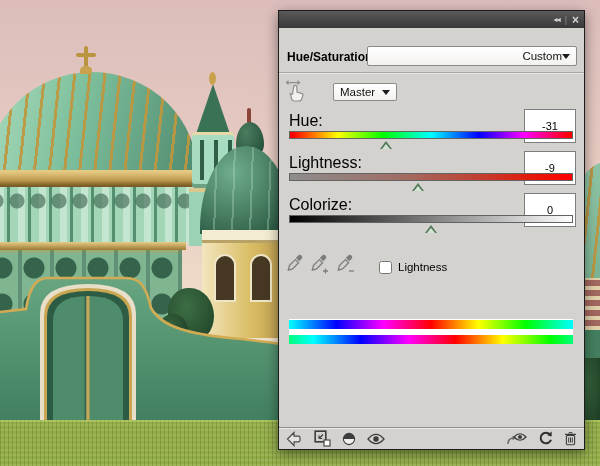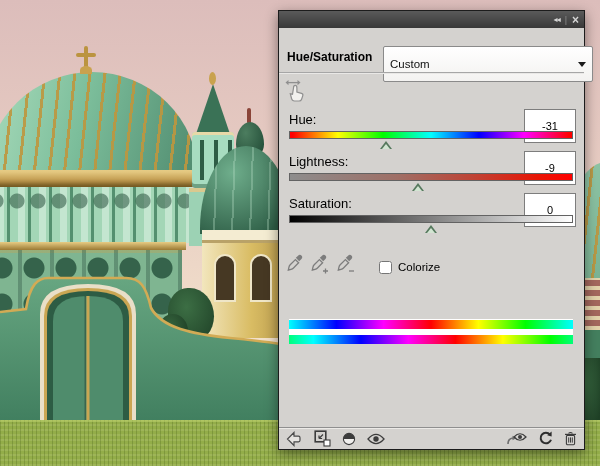--- a/index.html
+++ b/index.html
@@ -80,26 +80,26 @@
     border-right:1px solid #6e6e6e;font-size:10px;font-weight:bold;color:#1f1f1f;letter-spacing:.4px;
     line-height:18px;padding-left:8px;}
   .panel-menu{position:absolute;right:5px;top:4px;}
   .content{left:0;top:35px;right:0;bottom:0;}
 
   .adj-title{left:8px;top:4px;font-size:12px;font-weight:bold;color:#000;}
   .dd{position:absolute;background:linear-gradient(#ffffff,#f3f2f0);border:1px solid #8a8a8a;border-radius:2px;
     display:flex;align-items:center;padding:0 6px;font-size:11.5px;color:#111;}
   .dd-label{flex:1;overflow:hidden;white-space:nowrap;}
   .dd-arrow{width:0;height:0;border-left:4px solid transparent;border-right:4px solid transparent;border-top:5px solid #1a1a1a;}
-  .dd-preset{left:104px;top:0;width:210px;height:36px;}
+  .dd-preset{left:88px;top:0;width:210px;height:20px;text-align:right;}
   .dd-channel{left:54px;top:37px;width:64px;height:18px;}
   .sep{left:0;top:26px;right:0;height:2px;border-top:1px solid #a6a6a6;border-bottom:1px solid #e9e8e6;}
   .hand-icon{left:6px;top:32px;}
 
-  .sl-label{font-size:13px;color:#000;}
+  .sl-label{font-size:16px;color:#000;}
   .val{position:absolute;right:8px;width:52px;height:16px;border:1px solid #7d7d7d;background:#fff;
     font-family:"Liberation Sans",sans-serif;font-size:11px;color:#000;text-align:center;padding:16px;}
   .bar{position:absolute;left:10px;right:11px;height:8px;border:1px solid #636363;}
   .marker{position:absolute;width:0;height:0;border-left:6px solid transparent;border-right:6px solid transparent;
     border-bottom:8px solid #56795e;transform:translateX(-50%);}
   .marker::after{content:"";position:absolute;left:-4px;top:2.5px;width:0;height:0;
     border-left:4px solid transparent;border-right:4px solid transparent;border-bottom:5.5px solid #d2e5d2;}
 
   .dropper{position:absolute;top:208px;}
   .chk{left:100px;top:215px;width:13px;height:13px;position:absolute;margin:0;}
@@ -189,34 +189,38 @@
 
       <span class="abs hand-icon">
         <svg width="22" height="24" viewBox="0 0 22 24">
           <path d="M3 4.6 H13" stroke="#8f8f8f" stroke-width="1.3" fill="none"></path>
           <path d="M3.5 2 L0.5 4.6 L3.5 7.2 Z" fill="#8f8f8f"></path>
           <path d="M12.5 2 L15.5 4.6 L12.5 7.2 Z" fill="#8f8f8f"></path>
           <path d="M8.5 10 q0 -2.6 1.7 -2.6 q1.7 0 1.7 2.6 l0 4 l4.6 1.3 q1.8 .5 1.3 2.3 l-1.2 3.6 q-.6 1.8 -2.5 1.8 l-4.6 0 q-2.3 0 -2.9 -2.3 l-1.3 -5 l2.2 .5 Z" fill="#f2f1ee" stroke="#8f8f8f" stroke-width="1.2"></path>
         </svg>
       </span>
 
+      <div class="dd dd-channel">
+        <span class="dd-label">Master</span>
+        <span class="dd-arrow"></span>
+      </div>
 
       <div class="abs sl-label" style="left:10px;top:66px;">Hue:</div>
       <input class="val" style="top: 63px;" value="-31">
       <div class="bar" style="top: 85px; background: linear-gradient(to right, rgb(255, 0, 0) 1%, rgb(255, 255, 0) 17%, rgb(0, 255, 0) 33%, rgb(0, 255, 255) 50%, rgb(0, 0, 255) 67%, rgb(255, 0, 255) 83%, rgb(255, 0, 0) 99%);">
         <span class="marker" style="top: 9px; left: 34%;"></span>
       </div>
 
       <div class="abs sl-label" style="left:10px;top:108px;">Lightness:</div>
       <input class="val" style="top: 105px;" value="-9">
       <div class="bar" style="top: 127px; background: linear-gradient(to right, rgb(141, 141, 141), rgb(159, 111, 102) 38%, rgb(191, 67, 53) 65%, rgb(232, 21, 5) 88%, rgb(255, 0, 0));">
         <span class="marker" style="top: 9px; left: 45.5%;"></span>
       </div>
 
-      <div class="abs sl-label" style="left:10px;top:150px;">Saturation:</div>
+      <div class="abs sl-label" style="left:10px;top:150px;">Colorize:</div>
       <input class="val" style="top: 147px;" value="0">
       <div class="bar" style="top: 169px; background: linear-gradient(to right, rgb(0, 0, 0), rgb(255, 255, 255));">
         <span class="marker" style="top: 9px; left: 50%;"></span>
       </div>
 
       <span class="dropper" style="left:8px;">
         <svg width="17" height="20" viewBox="0 0 17 20">
           <path d="M10.8 2 q2 -2.2 3.6 -.4 q1.8 1.6 -.2 3.6 l-2 2 l-3.4 -3.4 Z" fill="#7d7d7d"></path>
           <path d="M8.4 5.6 L3.2 10.8 q-1 1 -1.3 2.5 L1.3 16 l2.7 -.7 q1.5 -.3 2.5 -1.3 L11.6 8.8 Z" fill="none" stroke="#7d7d7d" stroke-width="1.3"></path>
         </svg>
@@ -229,21 +233,21 @@
         </svg>
       </span>
       <span class="dropper" style="left:58px;">
         <svg width="19" height="20" viewBox="0 0 19 20">
           <path d="M10.8 2 q2 -2.2 3.6 -.4 q1.8 1.6 -.2 3.6 l-2 2 l-3.4 -3.4 Z" fill="#7d7d7d"></path>
           <path d="M8.4 5.6 L3.2 10.8 q-1 1 -1.3 2.5 L1.3 16 l2.7 -.7 q1.5 -.3 2.5 -1.3 L11.6 8.8 Z" fill="none" stroke="#7d7d7d" stroke-width="1.3"></path>
           <path d="M12 17 h5" stroke="#7d7d7d" stroke-width="1.3" fill="none"></path>
         </svg>
       </span>
       <input type="checkbox" class="chk" style="">
-      <span class="abs chk-label">Colorize</span>
+      <span class="abs chk-label">Lightness</span>
 
       <div class="abs spec-gap"></div>
       <div class="spec before" style="background: linear-gradient(to right, rgb(0, 255, 255), rgb(0, 0, 255) 16.7%, rgb(255, 0, 255) 33.3%, rgb(255, 0, 0) 50%, rgb(255, 255, 0) 66.7%, rgb(0, 255, 0) 83.3%, rgb(0, 255, 255));"></div>
       <div class="spec after" style="background: linear-gradient(to right, rgb(0, 255, 123), rgb(0, 255, 255) 8.6%, rgb(0, 0, 255) 25.3%, rgb(255, 0, 255) 42%, rgb(255, 0, 0) 58.6%, rgb(255, 255, 0) 75.3%, rgb(0, 255, 0) 92%, rgb(0, 255, 123));"></div>
 
       <div class="toolbar">
         <span class="ticon">
           <svg width="17" height="16" viewBox="0 0 17 16">
             <path d="M8 1.5 L1.5 8 L8 14.5 L8 10.8 L12.5 10.8 Q14 10.8 14 9.3 L14 6.7 Q14 5.2 12.5 5.2 L8 5.2 Z" fill="#e6e4e1" stroke="#4a4a4a" stroke-width="1.2"></path>
           </svg>

